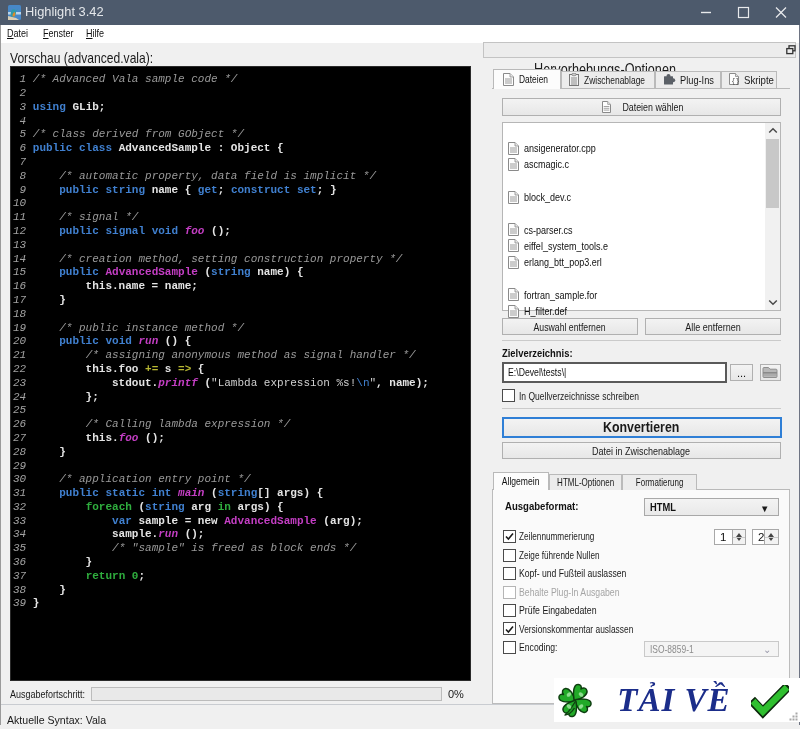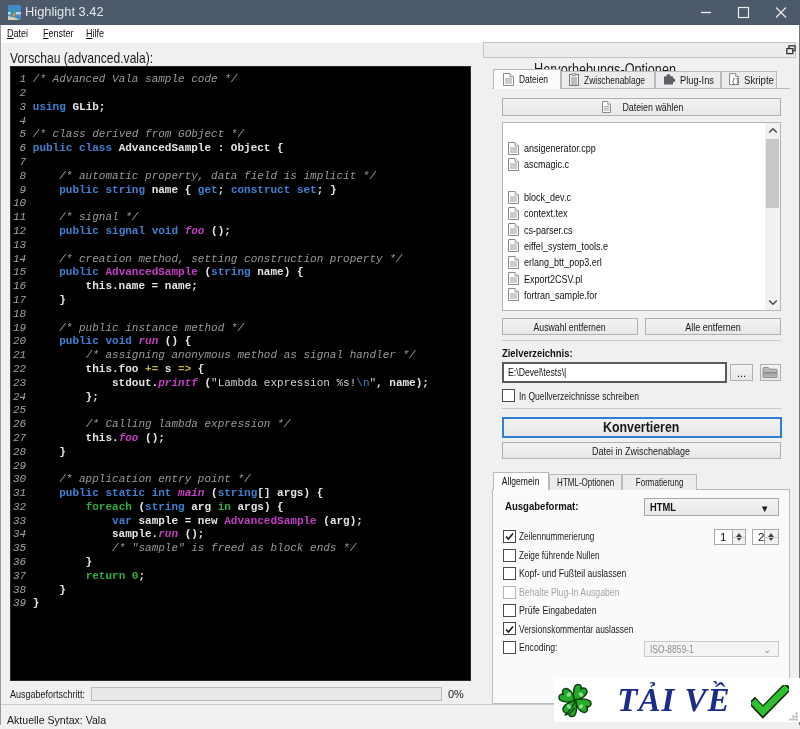--- a/index.html
+++ b/index.html
@@ -206,32 +206,20 @@
           <path d="M0.5 0.5 H7 L10.5 4 V12.5 H0.5 Z" fill="#fdfdfd" stroke="#8a8a8a"></path>
           <path d="M7 0.5 L7 4 L10.5 4" fill="#e8e8e8" stroke="#8a8a8a" stroke-width="0.8"></path>
           <g stroke="#9a9a9a" stroke-width="1">
             <line x1="2" y1="6" x2="9" y2="6"></line>
             <line x1="2" y1="8" x2="9" y2="8"></line>
             <line x1="2" y1="10" x2="9" y2="10"></line>
           </g>
         </svg></span>
       <span class="sq" style="transform:scaleX(0.82)">block_dev.c</span>
     </div>
-<div class="row" style="top:82.7px">
-      <span class="ric"><svg width="11" height="13" viewBox="0 0 11 13">
-          <path d="M0.5 0.5 H7 L10.5 4 V12.5 H0.5 Z" fill="#fdfdfd" stroke="#8a8a8a"></path>
-          <path d="M7 0.5 L7 4 L10.5 4" fill="#e8e8e8" stroke="#8a8a8a" stroke-width="0.8"></path>
-          <g stroke="#9a9a9a" stroke-width="1">
-            <line x1="2" y1="6" x2="9" y2="6"></line>
-            <line x1="2" y1="8" x2="9" y2="8"></line>
-            <line x1="2" y1="10" x2="9" y2="10"></line>
-          </g>
-        </svg></span>
-      <span class="sq" style="transform:scaleX(0.82)">context.tex</span>
-    </div>
 <div class="row" style="top:99.0px">
       <span class="ric"><svg width="11" height="13" viewBox="0 0 11 13">
           <path d="M0.5 0.5 H7 L10.5 4 V12.5 H0.5 Z" fill="#fdfdfd" stroke="#8a8a8a"></path>
           <path d="M7 0.5 L7 4 L10.5 4" fill="#e8e8e8" stroke="#8a8a8a" stroke-width="0.8"></path>
           <g stroke="#9a9a9a" stroke-width="1">
             <line x1="2" y1="6" x2="9" y2="6"></line>
             <line x1="2" y1="8" x2="9" y2="8"></line>
             <line x1="2" y1="10" x2="9" y2="10"></line>
           </g>
         </svg></span>
@@ -254,43 +242,43 @@
           <path d="M0.5 0.5 H7 L10.5 4 V12.5 H0.5 Z" fill="#fdfdfd" stroke="#8a8a8a"></path>
           <path d="M7 0.5 L7 4 L10.5 4" fill="#e8e8e8" stroke="#8a8a8a" stroke-width="0.8"></path>
           <g stroke="#9a9a9a" stroke-width="1">
             <line x1="2" y1="6" x2="9" y2="6"></line>
             <line x1="2" y1="8" x2="9" y2="8"></line>
             <line x1="2" y1="10" x2="9" y2="10"></line>
           </g>
         </svg></span>
       <span class="sq" style="transform:scaleX(0.82)">erlang_btt_pop3.erl</span>
     </div>
-<div class="row" style="top:147.9px">
-      <span class="ric"><svg width="11" height="13" viewBox="0 0 11 13">
-          <path d="M0.5 0.5 H7 L10.5 4 V12.5 H0.5 Z" fill="#fdfdfd" stroke="#8a8a8a"></path>
-          <path d="M7 0.5 L7 4 L10.5 4" fill="#e8e8e8" stroke="#8a8a8a" stroke-width="0.8"></path>
-          <g stroke="#9a9a9a" stroke-width="1">
-            <line x1="2" y1="6" x2="9" y2="6"></line>
-            <line x1="2" y1="8" x2="9" y2="8"></line>
-            <line x1="2" y1="10" x2="9" y2="10"></line>
-          </g>
-        </svg></span>
-      <span class="sq" style="transform:scaleX(0.82)">Export2CSV.pl</span>
-    </div>
 <div class="row" style="top:164.2px">
       <span class="ric"><svg width="11" height="13" viewBox="0 0 11 13">
           <path d="M0.5 0.5 H7 L10.5 4 V12.5 H0.5 Z" fill="#fdfdfd" stroke="#8a8a8a"></path>
           <path d="M7 0.5 L7 4 L10.5 4" fill="#e8e8e8" stroke="#8a8a8a" stroke-width="0.8"></path>
           <g stroke="#9a9a9a" stroke-width="1">
             <line x1="2" y1="6" x2="9" y2="6"></line>
             <line x1="2" y1="8" x2="9" y2="8"></line>
             <line x1="2" y1="10" x2="9" y2="10"></line>
           </g>
         </svg></span>
       <span class="sq" style="transform:scaleX(0.82)">fortran_sample.for</span>
+    </div>
+<div class="row" style="top:180.5px">
+      <span class="ric"><svg width="11" height="13" viewBox="0 0 11 13">
+          <path d="M0.5 0.5 H7 L10.5 4 V12.5 H0.5 Z" fill="#fdfdfd" stroke="#8a8a8a"></path>
+          <path d="M7 0.5 L7 4 L10.5 4" fill="#e8e8e8" stroke="#8a8a8a" stroke-width="0.8"></path>
+          <g stroke="#9a9a9a" stroke-width="1">
+            <line x1="2" y1="6" x2="9" y2="6"></line>
+            <line x1="2" y1="8" x2="9" y2="8"></line>
+            <line x1="2" y1="10" x2="9" y2="10"></line>
+          </g>
+        </svg></span>
+      <span class="sq" style="transform:scaleX(0.82)">H_filter.def</span>
     </div>
 <div id="sbar">
  <svg style="position:absolute;left:2.5px;top:4px" width="10" height="7" viewBox="0 0 10 7">
         <path d="M1.2 5.5 L5 1.8 L8.8 5.5" fill="none" stroke="#4a4a4a" stroke-width="1.5"></path>
       </svg>
  <div id="sthumb"></div>
  <svg style="position:absolute;left:2.5px;top:176px" width="10" height="7" viewBox="0 0 10 7">
         <path d="M1.2 1.5 L5 5.2 L8.8 1.5" fill="none" stroke="#4a4a4a" stroke-width="1.5"></path>
       </svg>
 </div>

